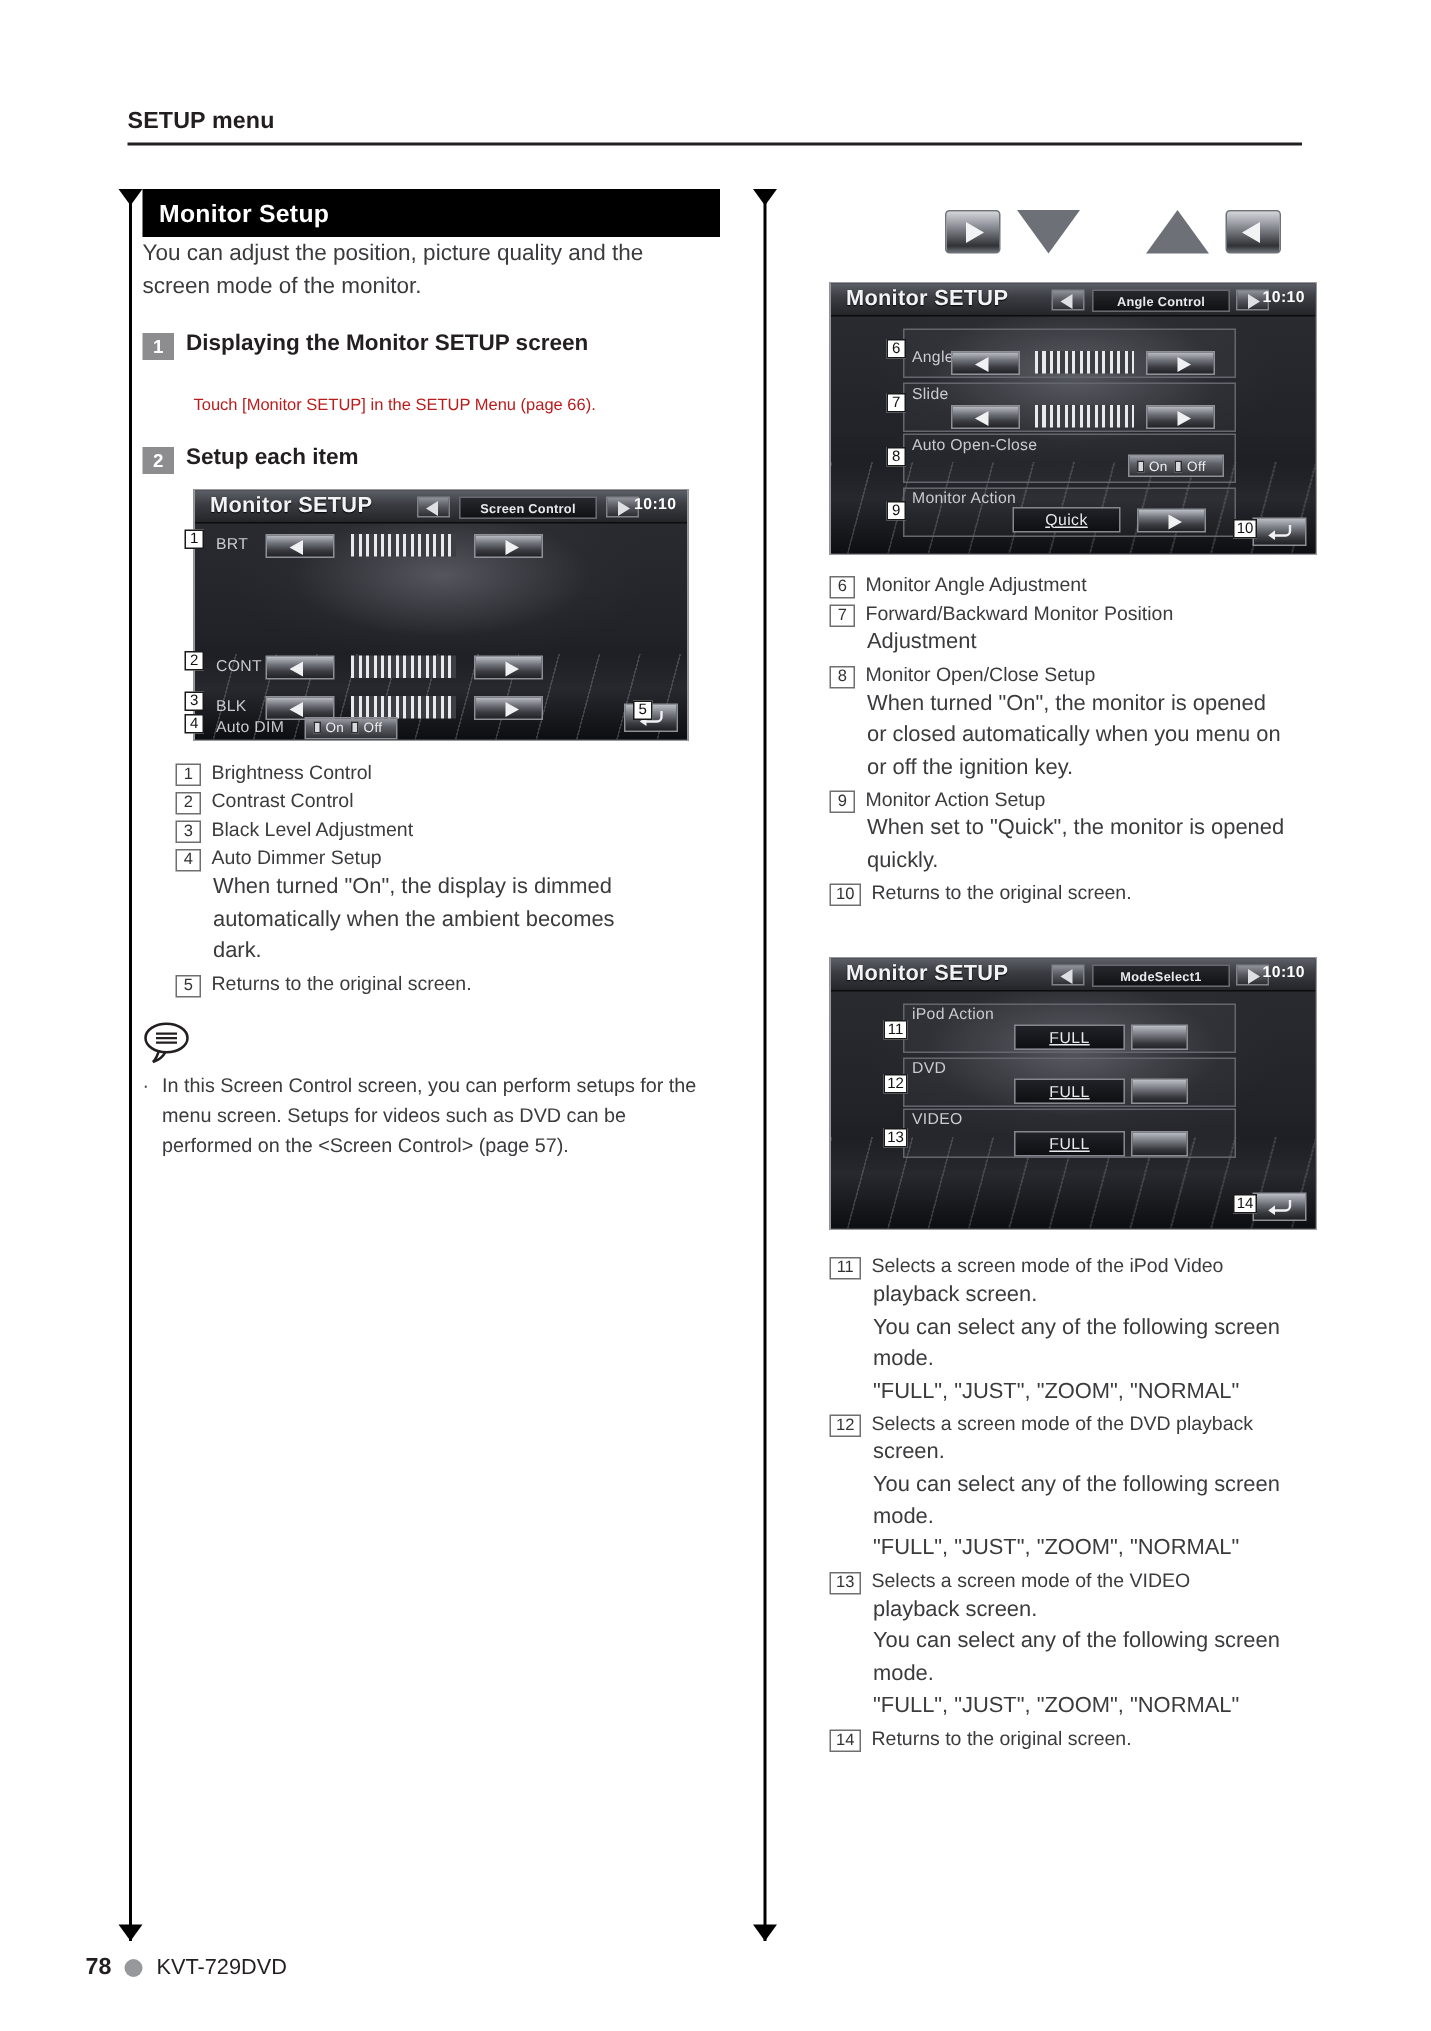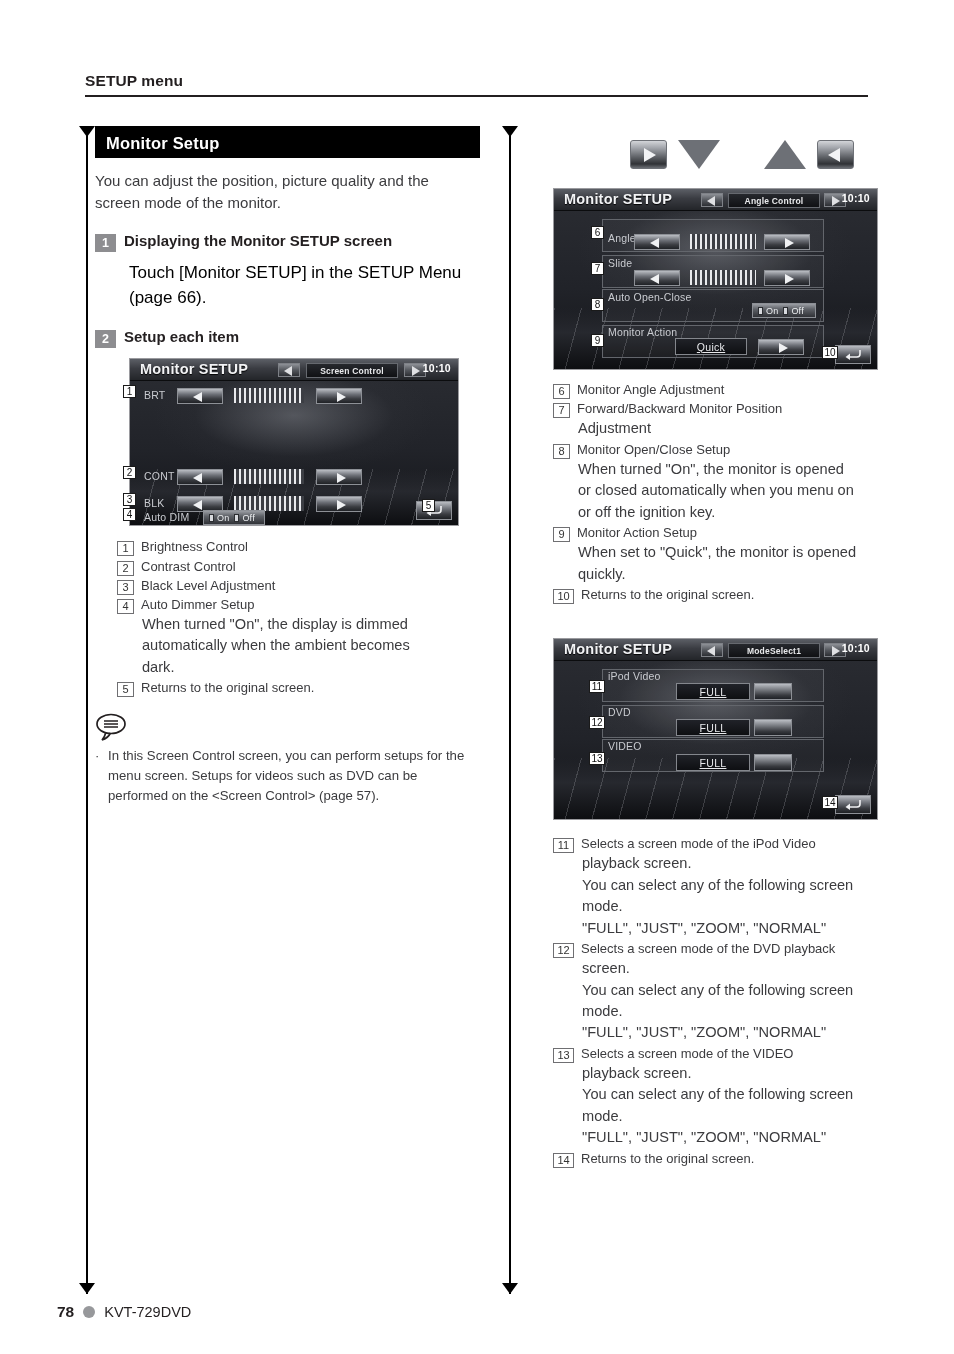--- a/index.html
+++ b/index.html
@@ -40,36 +40,36 @@
   .col-right { position: absolute; left: 553px; top: 126px; width: 393px; }
 
   .section-bar {
     background: #000; color: #fff;
     font-size: 16.5px; font-weight: bold;
     padding: 8px 0 8px 11px;
     width: 385px; height: 32px;
     letter-spacing: .2px;
   }
   .intro {
-    margin-top: 12px; width: 370px;
+    width: 370px;
     font-size: 15px; line-height: 1.46; color: #3b3b3e;
   }
 
   .step { margin-top: 18px; display: flex; align-items: flex-start; }
   .step-num {
     display: inline-block; width: 21px; height: 18px;
     background: #8d8d90; color: #fff;
     font-size: 12.5px; font-weight: bold;
     text-align: center; line-height: 18px;
     margin-right: 8px; margin-top: 2px; flex: none;
   }
   .step-text { font-size: 15px; font-weight: bold; color: #231f20; }
   .step-body {
-    margin: 9px 0 0 34px; width: 340px;
-    font-size: 17px; line-height: 1.46; color: #000000;
+    margin: 22px 0 0 34px; width: 340px;
+    font-size: 11px; line-height: 1.46; color: #b91c1c;
   }
 
   
   .numlist { margin-top: 11px; }
   .numrow { display: flex; align-items: flex-start; margin-bottom: 0px; }
   .numbox {
     flex: none; width: 17px; height: 15px;
     border: 1px solid #6f6f72; color: #333;
     font-size: 11px; line-height: 13px; text-align: center;
     margin-right: 7px; margin-top: 4px; background: #fff;
@@ -475,21 +475,21 @@
 
         <div class="titlebar">
           <div class="tb-title">Monitor SETUP</div>
           <div class="tb-arrow left" style="left:147px;"></div>
           <div class="tb-mode" style="left:174px;width:92px;">ModeSelect1</div>
           <div class="tb-arrow right" style="left:270px;"></div>
           <div class="tb-clock">10:10</div>
         </div>
 
         <div class="group-frame" style="left:48px;top:30px;width:222px;height:33px;"></div>
-        <div class="ctl-label" style="left:54px;top:31px;">iPod Video</div>
+        <div class="ctl-label" style="left:54px;top:31px;">iPod Action</div>
         <div class="valuebox" style="left:122px;top:44px;width:74px;">FULL</div>
         <div class="blankbox" style="left:200px;top:44px;width:38px;"></div>
 
         <div class="group-frame" style="left:48px;top:66px;width:222px;height:33px;"></div>
         <div class="ctl-label" style="left:54px;top:67px;">DVD</div>
         <div class="valuebox" style="left:122px;top:80px;width:74px;">FULL</div>
         <div class="blankbox" style="left:200px;top:80px;width:38px;"></div>
 
         <div class="group-frame" style="left:48px;top:100px;width:222px;height:33px;"></div>
         <div class="ctl-label" style="left:54px;top:101px;">VIDEO</div>

